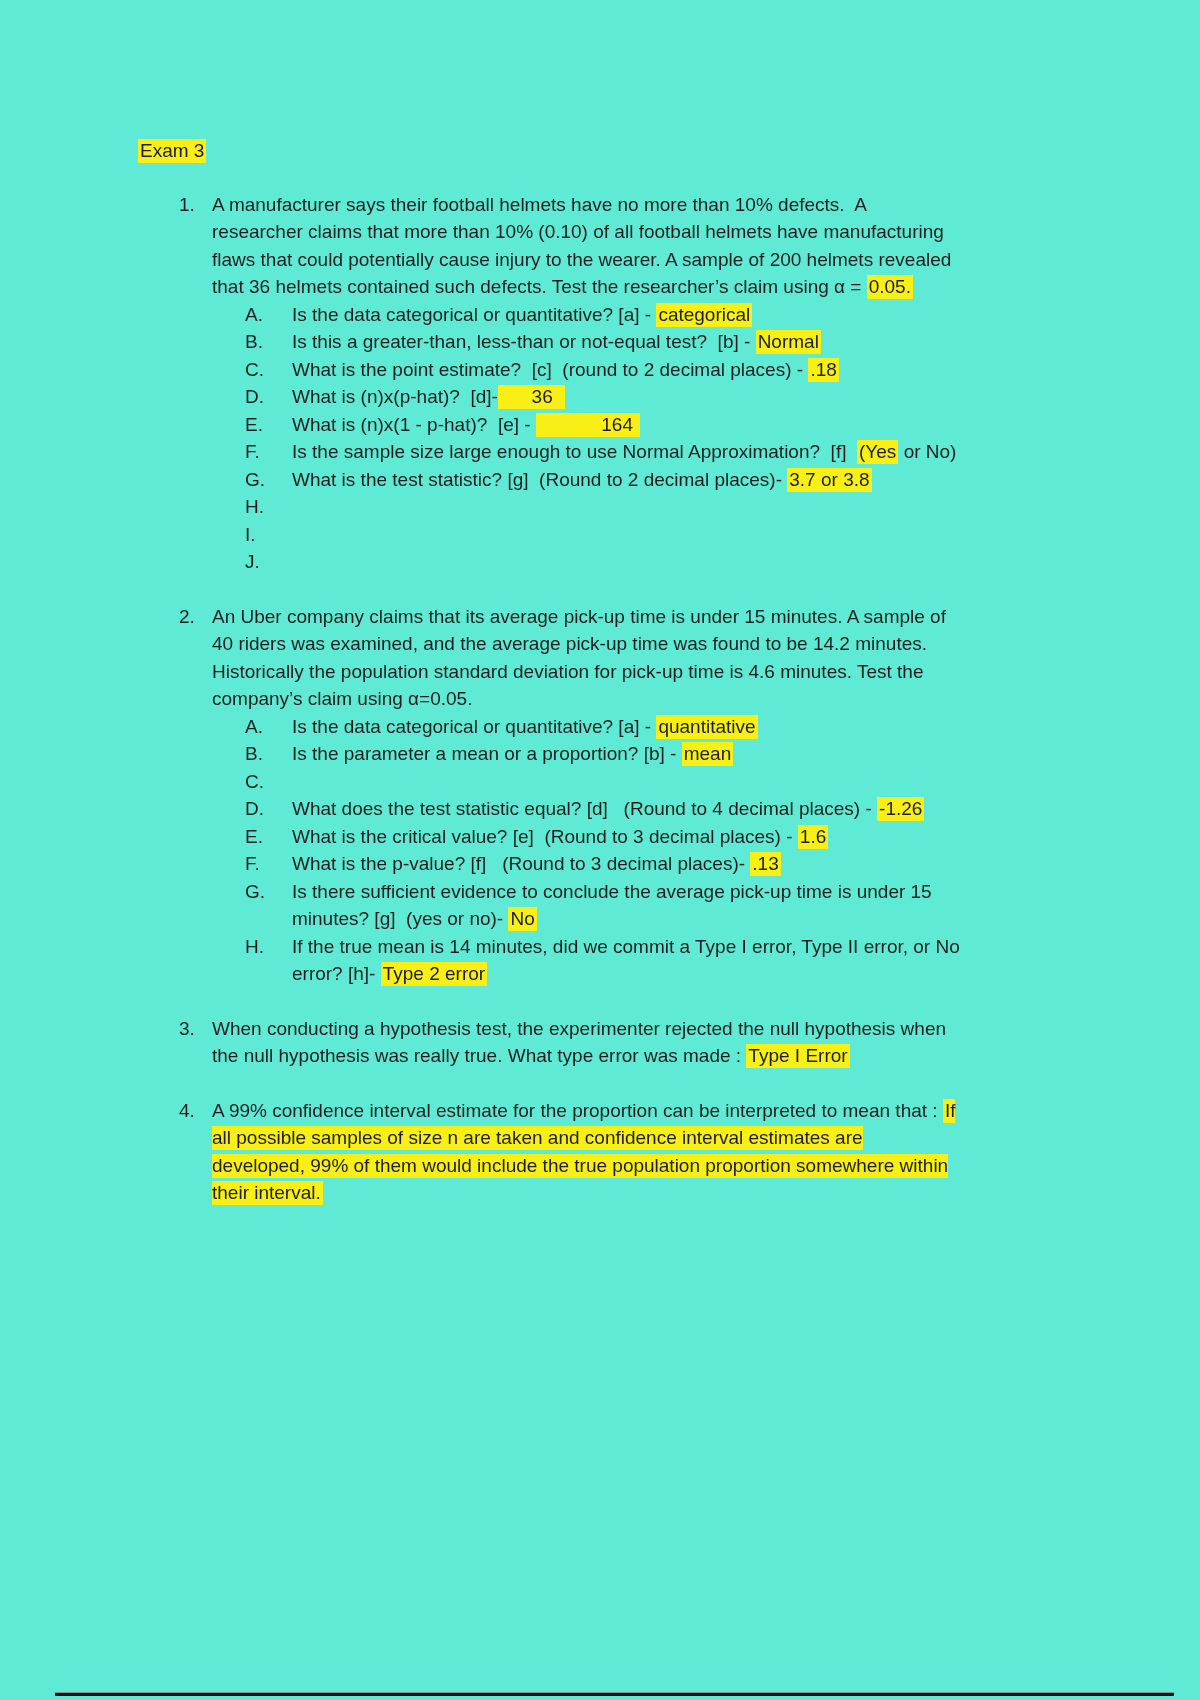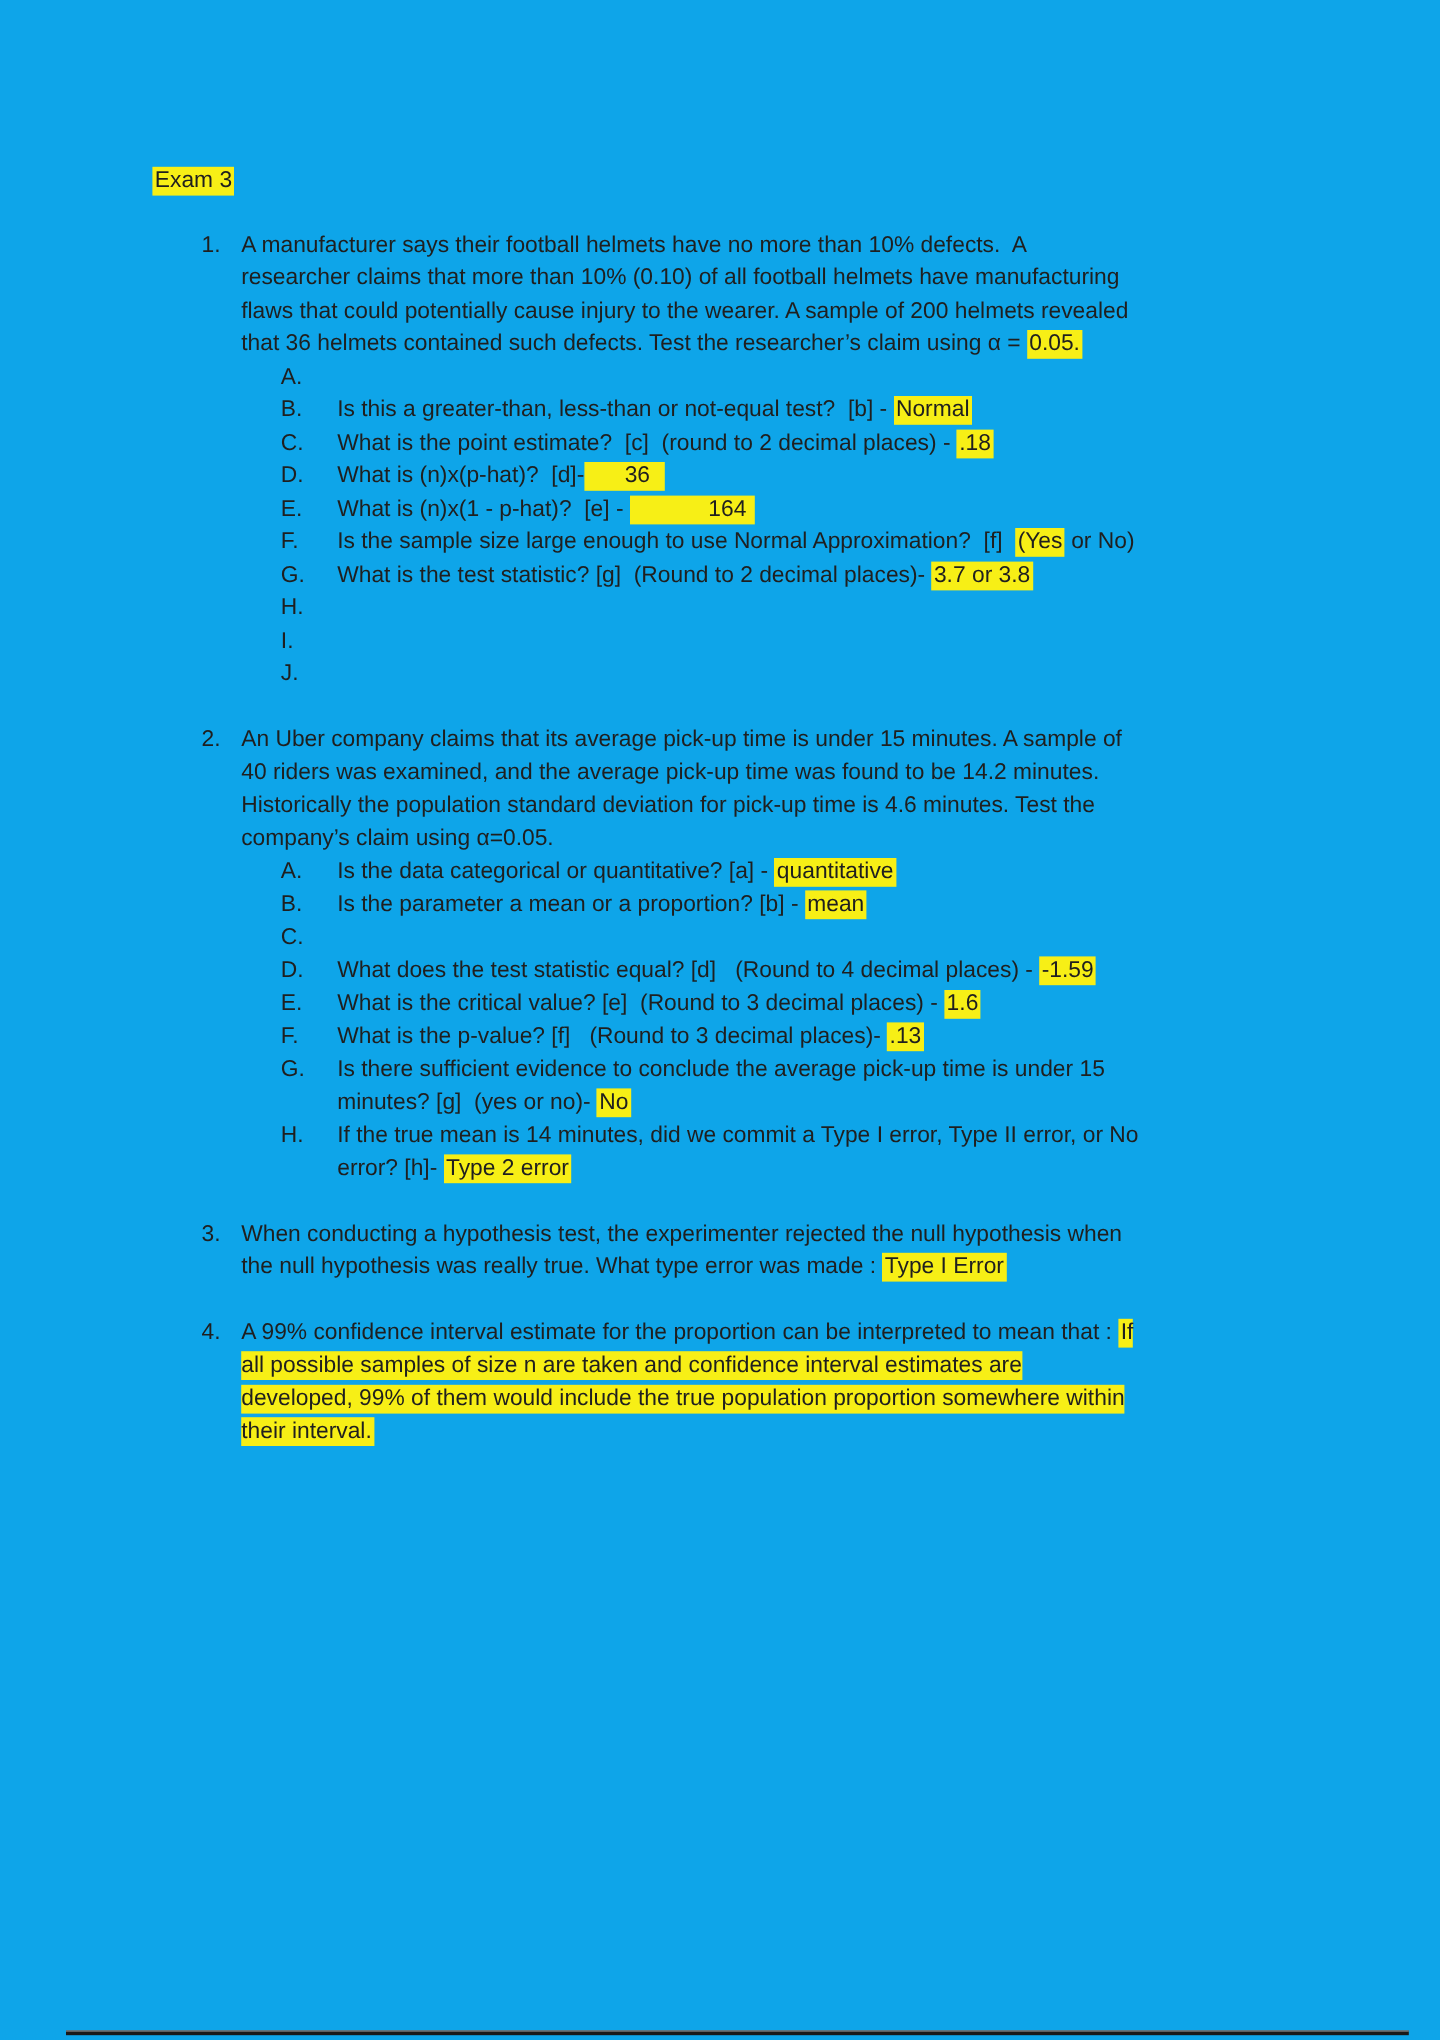--- a/index.html
+++ b/index.html
@@ -1,22 +1,22 @@
 <!DOCTYPE html>
 <html style="--hl: #f7ef16; --ink: #1f1f1f;"><head>
 <meta charset="utf-8">
 <style>
   :root { --hl:#f7ef16; --ink:#1f1f1f; }
   * { box-sizing: border-box; }
   body { margin:0; background:#ffffff; }
   .page {
     position:relative; width:1200px; height:1700px; overflow:hidden;
-    background:#0ea5e9; color:var(--ink);
+    background:#5eead4; color:var(--ink);
     font-family:"Liberation Sans", sans-serif;
-    font-size:19px; line-height:27.5px;
+    font-size:19px; line-height:27.5px;padding-left:11px;
   }
   .content { padding:137px 0 0 127px; }
   mark, .hl { background:var(--hl); color:inherit; padding:1px 2px 2px 2px; }
   .questions { margin-top:26px; padding-left:41px; }
   .question { display:flex; align-items:flex-start; }
   .question + .question { margin-top:27px; }
   .qnum { flex:none; width:33px; white-space:pre; }
   .intro { white-space:pre; }
   .items { margin-left:33px; }
   .item { display:flex; align-items:flex-start; }
@@ -39,20 +39,21 @@
   <div class="question">
     <div class="qnum">1.</div>
     <div class="qbody">
       <div class="intro"><span>A manufacturer says their football helmets have no more than 10% defects.  A
 researcher claims that more than 10% (0.10) of all football helmets have manufacturing
 flaws that could potentially cause injury to the wearer. A sample of 200 helmets revealed
 that 36 helmets contained such defects. Test the researcher’s claim using α = </span><mark class="hl">0.05.</mark></div>
       <div class="items">
   <div class="item">
     <div class="iletter">A.</div>
+    <div class="itext"><span>Is the data categorical or quantitative? [a] - </span><mark class="hl">categorical</mark></div>
   </div>
 
   <div class="item">
     <div class="iletter">B.</div>
     <div class="itext"><span>Is this a greater-than, less-than or not-equal test?  [b] - </span><mark class="hl">Normal</mark></div>
   </div>
 
   <div class="item">
     <div class="iletter">C.</div>
     <div class="itext"><span>What is the point estimate?  [c]  (round to 2 decimal places) - </span><mark class="hl">.18</mark></div>
@@ -110,21 +111,21 @@
     <div class="iletter">B.</div>
     <div class="itext"><span>Is the parameter a mean or a proportion? [b] - </span><mark class="hl">mean</mark></div>
   </div>
 
   <div class="item">
     <div class="iletter">C.</div>
   </div>
 
   <div class="item">
     <div class="iletter">D.</div>
-    <div class="itext"><span>What does the test statistic equal? [d]   (Round to 4 decimal places) - </span><mark class="hl">-1.59</mark></div>
+    <div class="itext"><span>What does the test statistic equal? [d]   (Round to 4 decimal places) - </span><mark class="hl">-1.26</mark></div>
   </div>
 
   <div class="item">
     <div class="iletter">E.</div>
     <div class="itext"><span>What is the critical value? [e]  (Round to 3 decimal places) - </span><mark class="hl">1.6</mark></div>
   </div>
 
   <div class="item">
     <div class="iletter">F.</div>
     <div class="itext"><span>What is the p-value? [f]   (Round to 3 decimal places)- </span><mark class="hl">.13</mark></div>

